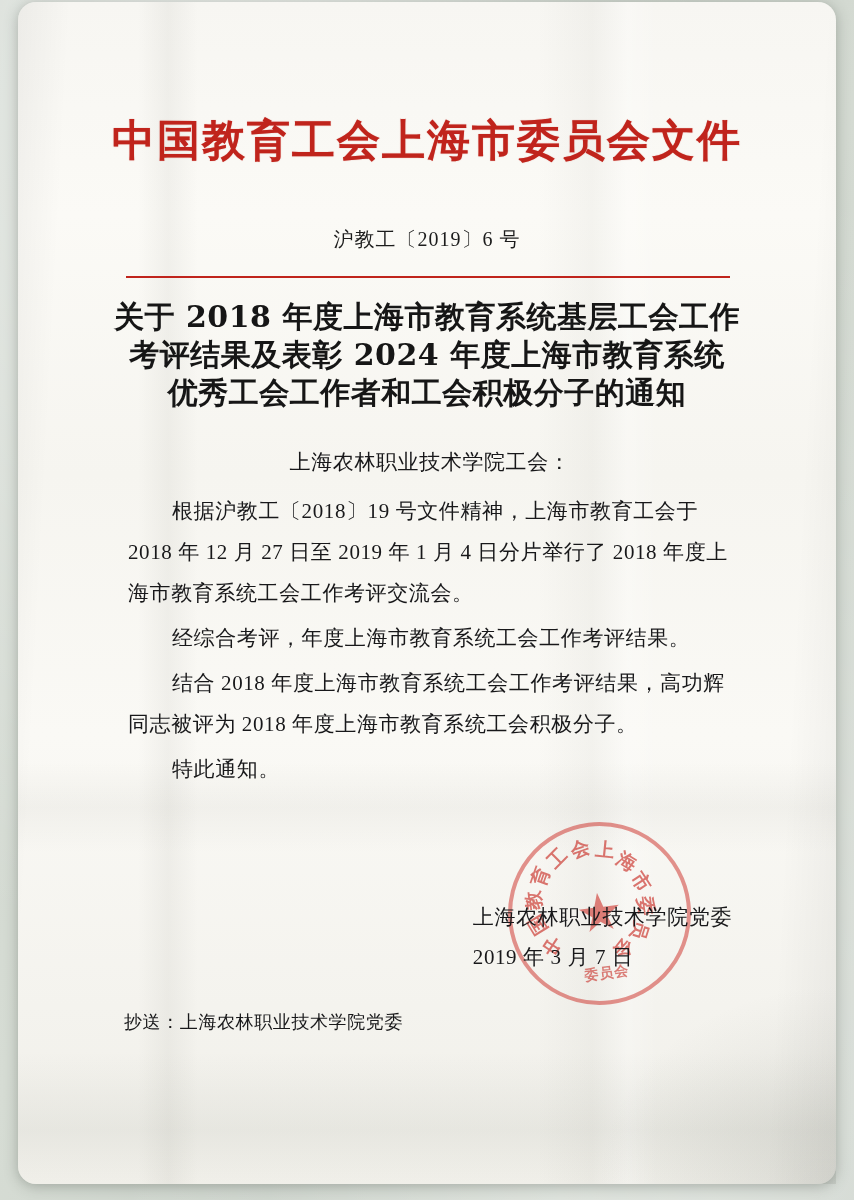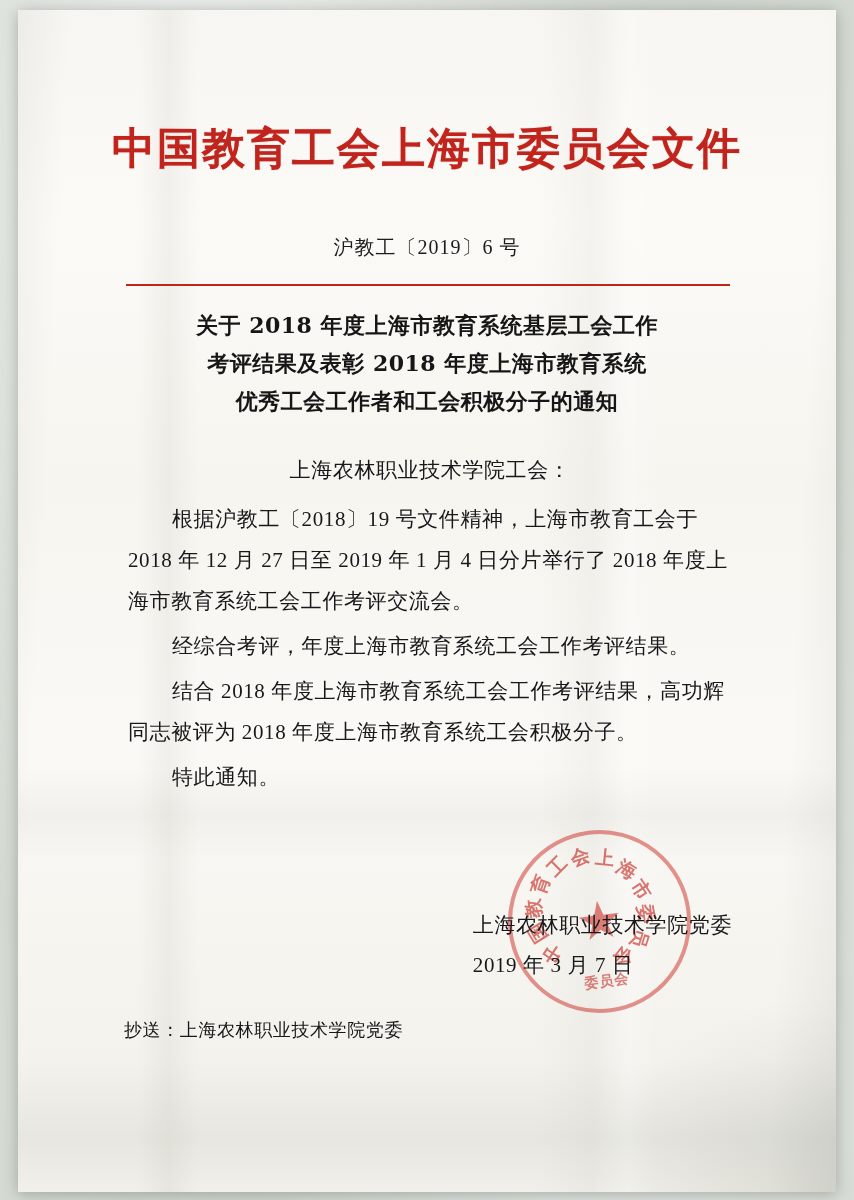--- a/index.html
+++ b/index.html
@@ -22,27 +22,28 @@
       radial-gradient(ellipse at 20% 10%, rgba(255,255,255,0.55) 0%, rgba(255,255,255,0) 55%),
       radial-gradient(ellipse at 85% 90%, rgba(255,255,255,0.35) 0%, rgba(255,255,255,0) 60%),
       linear-gradient(105deg, #cdd4cc 0%, #d6dcd4 25%, #ccd3cb 50%, #d4dad2 75%, #c9d0c8 100%);
       overflow: hidden;
   }
 
   
   #sheet {
     position: absolute;
     left: 18px;
-    top: 10px;
+    top: 2px;
     width: 818px;
     height: 1182px;
     background:
       linear-gradient(93deg, rgba(0,0,0,0.045) 0%, rgba(255,255,255,0.0) 6%, rgba(255,255,255,0.0) 92%, rgba(0,0,0,0.05) 100%),
       linear-gradient(180deg, #f7f6f2 0%, #fbfaf6 18%, #f6f5f0 40%, #faf9f5 62%, #f4f3ee 85%, #f0efe9 100%);
     box-shadow: 0 2px 14px rgba(60,70,60,0.35);
+    border-radius: 18px;
   }
 
   
   .crease {
     position: absolute;
     pointer-events: none;
   }
   .crease.v1 { left: 120px; top: 0; width: 60px; height: 1182px;
     background: linear-gradient(90deg, rgba(0,0,0,0.0) 0%, rgba(140,140,130,0.09) 50%, rgba(0,0,0,0.0) 100%); }
   .crease.v2 { left: 520px; top: 0; width: 120px; height: 1182px;
@@ -89,21 +90,21 @@
     height: 2px;
     background: #c0241c;
   }
 
   #subject {
     position: absolute;
     left: 0;
     top: 296px;
     width: 818px;
     text-align: center;
-    font-size: 22px;
+    font-size: 30px;
     font-weight: bold;
     color: #161616;
     line-height: 38px;
     font-family: "DejaVu Serif", "Liberation Serif", serif;
     letter-spacing: 0.5px;
   }
 
   #body-text {
     position: absolute;
     left: 106px;
@@ -205,21 +206,21 @@
     <div class="crease corner"></div>
 
     <div id="doc-title">中国教育工会上海市委员会文件</div>
 
     <div id="doc-number">沪教工〔2019〕6 号</div>
 
     <div id="red-rule"></div>
 
     <div id="subject">
       <div>关于 2018 年度上海市教育系统基层工会工作</div>
-      <div>考评结果及表彰 2018 年度上海市教育系统</div>
+      <div>考评结果及表彰 2024 年度上海市教育系统</div>
       <div>优秀工会工作者和工会积极分子的通知</div>
     </div>
 
     <div id="body-text">
       <p class="addressee">上海农林职业技术学院工会：</p>
       <p class="indent">根据沪教工〔2018〕19 号文件精神，上海市教育工会于 2018 年 12 月 27 日至 2019 年 1 月 4 日分片举行了 2018 年度上海市教育系统工会工作考评交流会。</p>
       <p class="indent">经综合考评，年度上海市教育系统工会工作考评结果。</p>
       <p class="indent">结合 2018 年度上海市教育系统工会工作考评结果，高功辉同志被评为 2018 年度上海市教育系统工会积极分子。</p>
       <p class="indent">特此通知。</p>
     </div>

